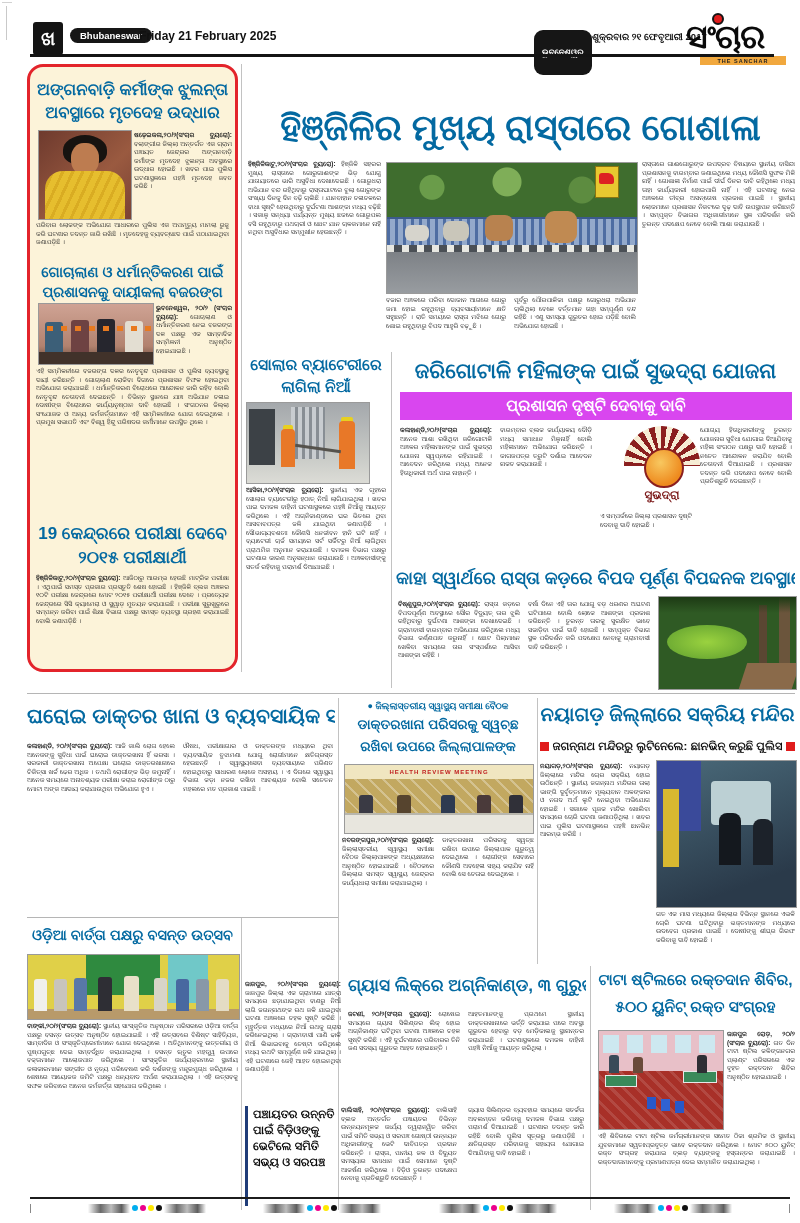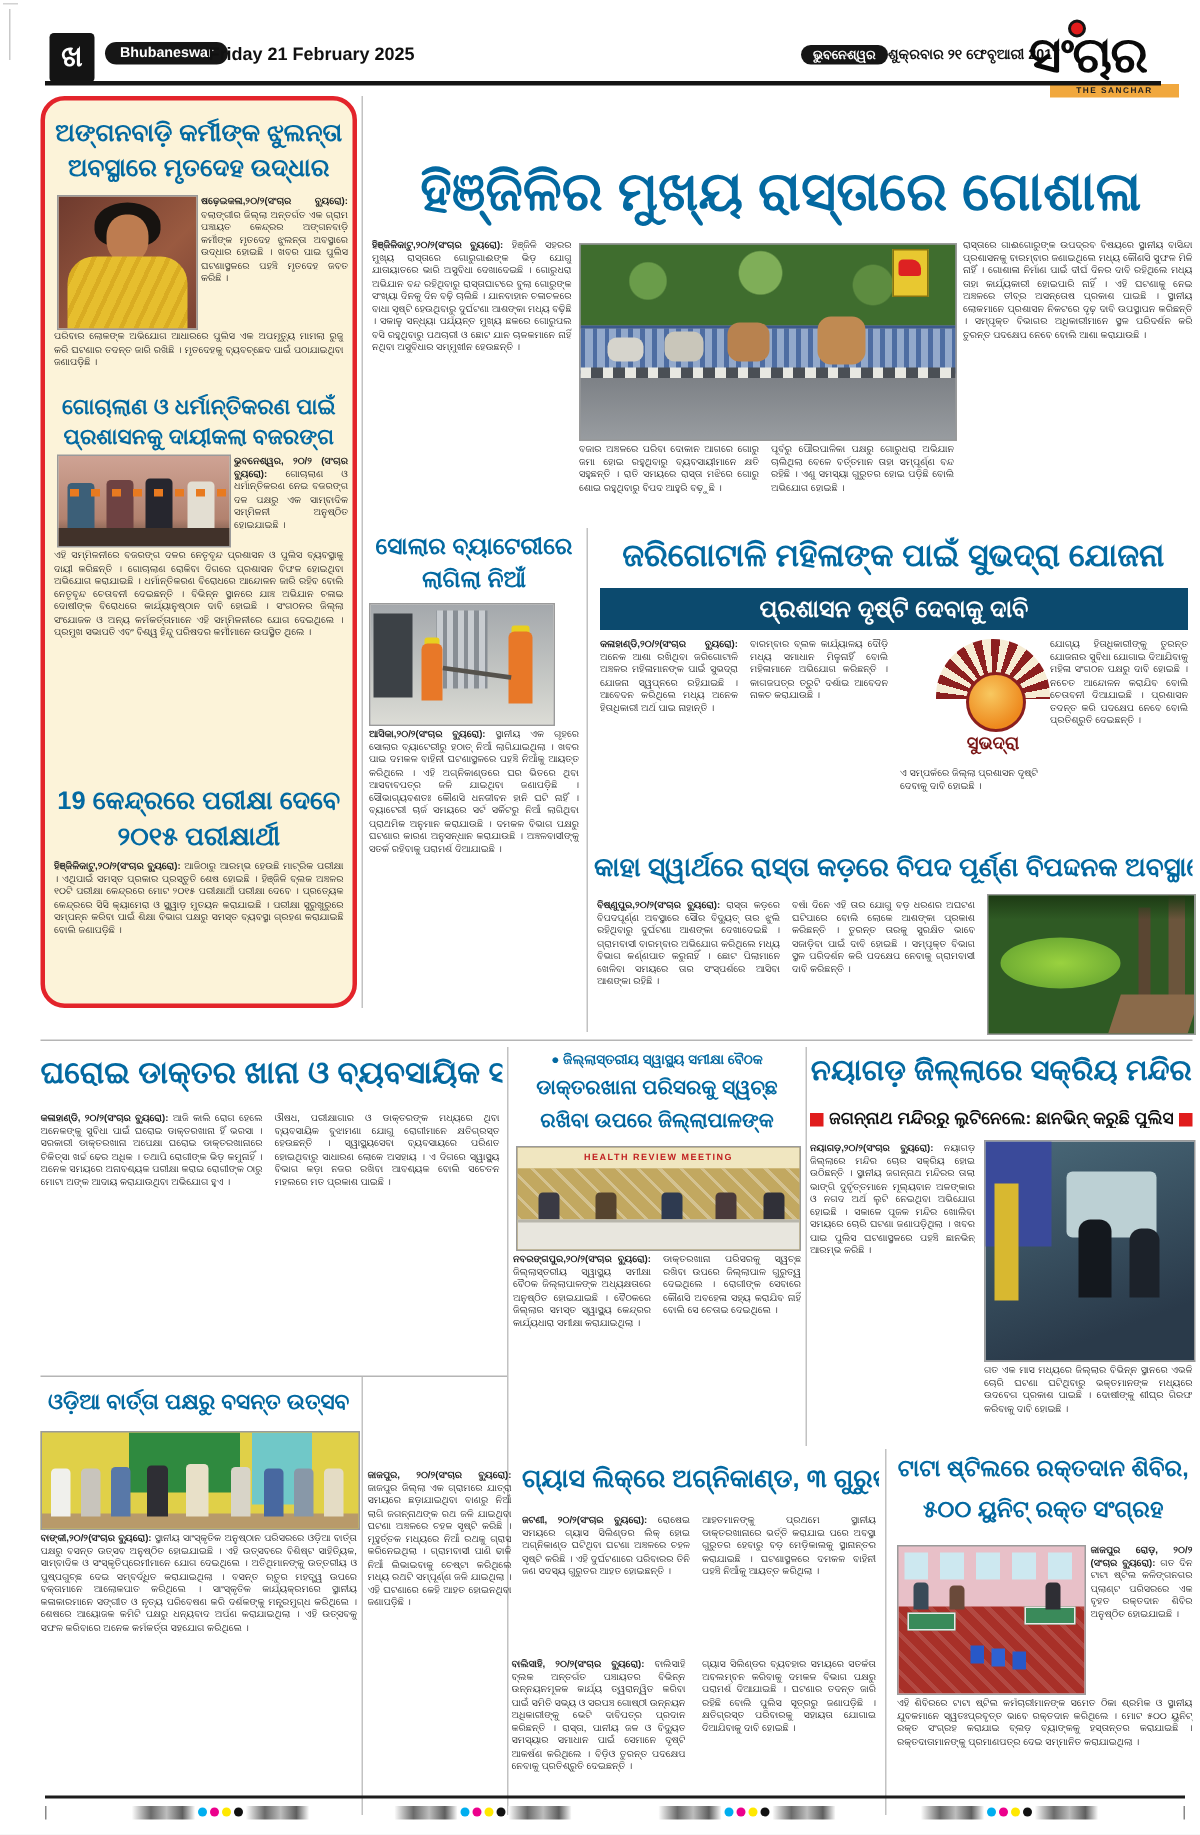--- a/index.html
+++ b/index.html
@@ -10,21 +10,21 @@
   .hl-left{font-weight:bold;color:#0c0c0c;text-align:left;overflow:hidden;}
   .bt{font-size:6.4px;line-height:8.5px;color:#1d1d1d;text-align:justify;overflow:hidden;}
   .dl{font-weight:bold;}
   .vrule{width:1px;background:#c2c2c2;}
   .hrule{height:1px;background:#b5b5b5;}
   .photo{overflow:hidden;border:1px solid #9a9a9a;background:#888;}
   .pill{background:#161616;color:#fff;font-weight:bold;border-radius:9px;
         display:flex;align-items:center;justify-content:center;}
   .kickerbar{background:#f1a83e;display:flex;align-items:center;justify-content:center;
              font-weight:bold;color:#1c1c1c;}
-  .olivebar{background:#0c4a6e;display:flex;align-items:center;justify-content:center;
+  .olivebar{background:#d946ef;display:flex;align-items:center;justify-content:center;
             font-weight:bold;color:#fff;}
   .leftbox{background:#fcf3d9;border:3px solid #e3242b;border-radius:16px;}
   .regbar{height:9px;background:linear-gradient(90deg,#fdfdfd,#6a6a6a 30%,#bdbdbd 55%,#5e5e5e 80%,#fdfdfd);}
   .dot{width:6px;height:6px;border-radius:50%;}
   .fig{position:absolute;border-radius:3px 3px 0 0;}
   .sq{width:9px;height:9px;background:#e01c1c;}
 </style>
 </head>
 <body>
 
@@ -37,21 +37,21 @@
               display:flex;align-items:center;justify-content:center;color:#fff;font-weight:bold;font-size:19px;">
     <span>ଖ</span>
   </div>
   <div class="abs pill" style="left:70px;top:28px;height:15px;padding:0 10px;font-size:9.5px;">
     <span>Bhubaneswar</span>
   </div>
   <div class="abs" style="left:139px;top:29px;font-size:12px;font-weight:bold;">
     <span>Friday 21 February 2025</span>
   </div>
 
-  <div class="abs pill" style="left:534px;top:30px;height:13px;padding:0 8px;font-size:8.5px;">
+  <div class="abs pill" style="left:534px;top:30px;height:13px;padding:16px 8px;font-size:8.5px;">
     <span>ଭୁବନେଶ୍ୱର</span>
   </div>
   <div class="abs" style="left:592px;top:31px;font-size:9.5px;font-weight:bold;">
     <span>ଶୁକ୍ରବାର ୨୧ ଫେବୃଆରୀ 2017</span>
   </div>
 
   <div class="abs" style="left:686px;top:12px;width:104px;height:50px;">
     <div style="position:absolute;left:26px;top:1px;width:8px;height:8px;border-radius:50%;background:#e01c1c;border:2px solid #141414;"></div>
     <div style="position:absolute;left:0;top:6px;font-size:33px;font-weight:bold;letter-spacing:-1px;color:#0a0a0a;white-space:nowrap;">ସଂଚାର</div>
     <div style="position:absolute;left:14px;top:44px;width:86px;height:9px;background:#f1a83e;display:flex;align-items:center;justify-content:center;">
@@ -246,20 +246,23 @@
   <div class="abs bt" style="left:27px;top:1022px;width:211px;height:182px;">
     <span class="dl">ବାଙ୍କୀ,୨୦/୨(ସଂଚାର ବ୍ୟୁରୋ):</span>
     <span>ସ୍ଥାନୀୟ ସାଂସ୍କୃତିକ ଅନୁଷ୍ଠାନ ପରିସରରେ ଓଡ଼ିଆ ବାର୍ତ୍ତା ପକ୍ଷରୁ ବସନ୍ତ ଉତ୍ସବ ଅନୁଷ୍ଠିତ ହୋଇଯାଇଛି । ଏହି ଉତ୍ସବରେ ବିଶିଷ୍ଟ ସାହିତ୍ୟିକ, ସାମ୍ବାଦିକ ଓ ସଂସ୍କୃତିପ୍ରେମୀମାନେ ଯୋଗ ଦେଇଥିଲେ । ଅତିଥିମାନଙ୍କୁ ଉତ୍ତରୀୟ ଓ ପୁଷ୍ପଗୁଚ୍ଛ ଦେଇ ସମ୍ବର୍ଦ୍ଧିତ କରାଯାଇଥିଲା । ବସନ୍ତ ଋତୁର ମହତ୍ତ୍ୱ ଉପରେ ବକ୍ତାମାନେ ଆଲୋକପାତ କରିଥିଲେ । ସାଂସ୍କୃତିକ କାର୍ଯ୍ୟକ୍ରମରେ ସ୍ଥାନୀୟ କଳାକାରମାନେ ସଙ୍ଗୀତ ଓ ନୃତ୍ୟ ପରିବେଷଣ କରି ଦର୍ଶକଙ୍କୁ ମନ୍ତ୍ରମୁଗ୍ଧ କରିଥିଲେ । ଶେଷରେ ଆୟୋଜକ କମିଟି ପକ୍ଷରୁ ଧନ୍ୟବାଦ ଅର୍ପଣ କରାଯାଇଥିଲା । ଏହି ଉତ୍ସବକୁ ସଫଳ କରିବାରେ ଅନେକ କର୍ମକର୍ତ୍ତା ସହଯୋଗ କରିଥିଲେ ।</span>
   </div>
 
   <div class="abs bt" style="left:245px;top:980px;width:96px;height:120px;">
     <span class="dl">ଜାଜପୁର, ୨୦/୨(ସଂଚାର ବ୍ୟୁରୋ):</span>
     <span>ଜାଜପୁର ଜିଲ୍ଲା ଏକ ଗ୍ରାମରେ ଯାତ୍ରା ସମୟରେ ଛଡ଼ାଯାଇଥିବା ବାଣରୁ ନିଆଁ ଲାଗି ଜଗନ୍ନାଥଙ୍କ ରଥ ଜଳି ଯାଇଥିବା ଘଟଣା ଅଞ୍ଚଳରେ ଚହଳ ସୃଷ୍ଟି କରିଛି । ମୂହୁର୍ତ୍ତକ ମଧ୍ୟରେ ନିଆଁ ରଥକୁ ଗ୍ରାସ କରିନେଇଥିଲା । ଗ୍ରାମବାସୀ ପାଣି ଢାଳି ନିଆଁ ଲିଭାଇବାକୁ ଚେଷ୍ଟା କରିଥିଲେ ମଧ୍ୟ ରଥଟି ସମ୍ପୂର୍ଣ୍ଣ ଜଳି ଯାଇଥିଲା । ଏହି ଘଟଣାରେ କେହି ଆହତ ହୋଇନଥିବା ଜଣାପଡ଼ିଛି ।</span>
   </div>
 
+  <div class="abs" style="left:245px;top:1106px;width:90px;height:100px;border-left:3px solid #1f3c78;padding-left:5px;box-sizing:border-box;">
+    <div class="hl-left" style="font-size:11.5px;line-height:16px;height:100px;">ପଞ୍ଚାୟତର ଉନ୍ନତି ପାଇଁ ବିଡ଼ିଓଙ୍କୁ ଭେଟିଲେ ସମିତି ସଭ୍ୟ ଓ ସରପଞ୍ଚ</div>
+  </div>
   <div class="abs bt" style="left:341px;top:1106px;width:116px;height:104px;">
     <span class="dl">ବାଲିସାହି, ୨୦/୨(ସଂଚାର ବ୍ୟୁରୋ):</span>
     <span>ବାଲିସାହି ବ୍ଲକ ଅନ୍ତର୍ଗତ ପଞ୍ଚାୟତର ବିଭିନ୍ନ ଉନ୍ନୟନମୂଳକ କାର୍ଯ୍ୟ ତ୍ୱରାନ୍ୱିତ କରିବା ପାଇଁ ସମିତି ସଭ୍ୟ ଓ ସରପଞ୍ଚ ଗୋଷ୍ଠୀ ଉନ୍ନୟନ ଅଧିକାରୀଙ୍କୁ ଭେଟି ଦାବିପତ୍ର ପ୍ରଦାନ କରିଛନ୍ତି । ରାସ୍ତା, ପାନୀୟ ଜଳ ଓ ବିଦ୍ୟୁତ ସମସ୍ୟାର ସମାଧାନ ପାଇଁ ସେମାନେ ଦୃଷ୍ଟି ଆକର୍ଷଣ କରିଥିଲେ । ବିଡ଼ିଓ ତୁରନ୍ତ ପଦକ୍ଷେପ ନେବାକୁ ପ୍ରତିଶ୍ରୁତି ଦେଇଛନ୍ତି ।</span>
   </div>
 
   <div class="abs hl" style="left:348px;top:970px;width:238px;height:34px;font-size:17px;line-height:32px;white-space:nowrap;">ଗ୍ୟାସ ଲିକ୍‌ରେ ଅଗ୍ନିକାଣ୍ଡ, ୩ ଗୁରୁତର</div>
   <div class="abs bt" style="left:348px;top:1010px;width:112px;height:92px;">
     <span class="dl">ଜଟଣୀ, ୨୦/୨(ସଂଚାର ବ୍ୟୁରୋ):</span>
     <span>ରୋଷେଇ ସମୟରେ ଗ୍ୟାସ ସିଲିଣ୍ଡର ଲିକ୍ ହୋଇ ଅଗ୍ନିକାଣ୍ଡ ଘଟିଥିବା ଘଟଣା ଅଞ୍ଚଳରେ ଚହଳ ସୃଷ୍ଟି କରିଛି । ଏହି ଦୁର୍ଘଟଣାରେ ପରିବାରର ତିନି ଜଣ ସଦସ୍ୟ ଗୁରୁତର ଆହତ ହୋଇଛନ୍ତି ।</span>
   </div>

